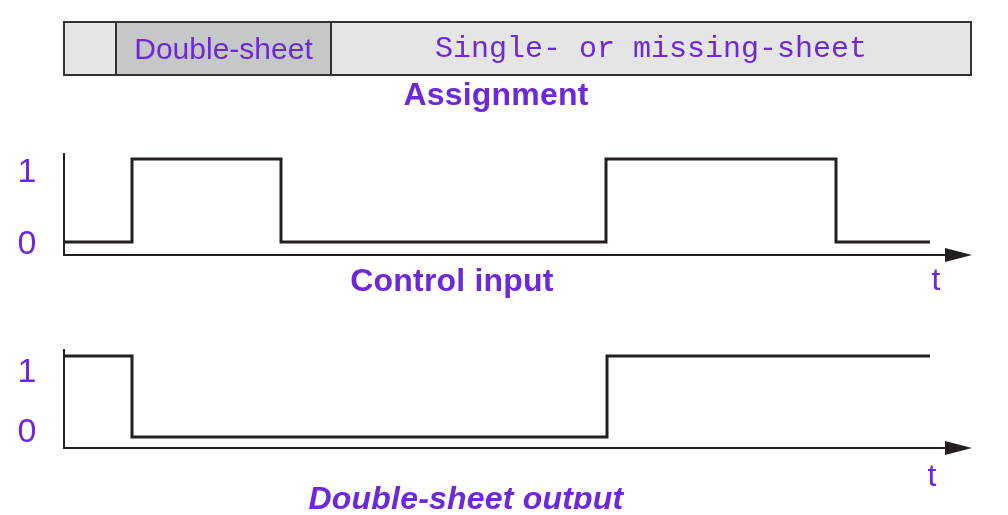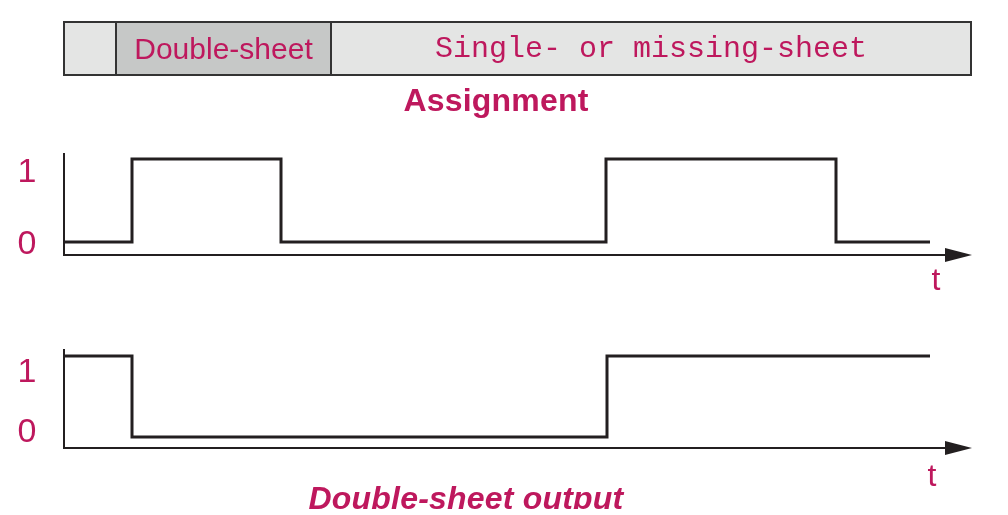--- a/index.html
+++ b/index.html
@@ -1,18 +1,18 @@
 <!DOCTYPE html>
 <html><head>
 <meta charset="utf-8">
 <style>
   html,body{margin:0;padding:0;background:#fff;}
   .fig{
     position:relative;width:1008px;height:509px;background:#ffffff;
-    font-family:"Liberation Sans",sans-serif;color:#be185d;overflow:hidden;
+    font-family:"Liberation Sans",sans-serif;color:#6d28d9;overflow:hidden;
   }
   
   .bar{
     position:absolute;left:63px;top:21px;width:909px;height:55px;
     display:flex;border:2px solid #333;box-sizing:border-box;
   }
   .seg{
     display:flex;align-items:center;justify-content:center;
     font-size:30px;white-space:nowrap;box-sizing:border-box;
   }
@@ -48,32 +48,33 @@
       <span></span>
     </div>
     <div class="seg seg-divider" style="width: 215px; background: rgb(198, 200, 199);">
       <span>Double-sheet</span>
     </div>
     <div class="seg seg-grow" style="background: rgb(228, 229, 228); font-family: Liberation Mono, monospace;">
       <span>Single- or missing-sheet</span>
     </div>
   </div>
 
-  <div class="caption" style="left:0;top:82px;width:992px;">Assignment</div>
+  <div class="caption" style="left:0;top:76px;width:992px;">Assignment</div>
 
   <svg class="wave wave-1" viewBox="0 0 1008 130">
       <line x1="64" y1="13" x2="64" y2="116" stroke="#231f20" stroke-width="2"></line>
       <line x1="63" y1="115" x2="950" y2="115" stroke="#231f20" stroke-width="2"></line>
       <polygon points="945,108 972,115 945,122" fill="#231f20"></polygon>
       <polyline points="63,102 132,102 132,19 281,19 281,102 606,102 606,19 836,19 836,102 930,102" fill="none" stroke="#231f20" stroke-width="3"></polyline>
     </svg>
 
   <div class="num" style="top:153px;">1</div>
   <div class="num" style="top:225px;">0</div>
 
+  <div class="caption" style="left:63px;top:262px;width:778px;">Control input</div>
   <div class="tlab" style="left:920px;top:262px;">t</div>
 
   <svg class="wave wave-2" viewBox="0 0 1008 125">
       <line x1="64" y1="14" x2="64" y2="114" stroke="#231f20" stroke-width="2"></line>
       <line x1="63" y1="113" x2="950" y2="113" stroke="#231f20" stroke-width="2"></line>
       <polygon points="945,106 972,113 945,120" fill="#231f20"></polygon>
       <polyline points="63,21 132,21 132,102 607,102 607,21 930,21" fill="none" stroke="#231f20" stroke-width="3"></polyline>
     </svg>
 
   <div class="num" style="top:353px;">1</div>

